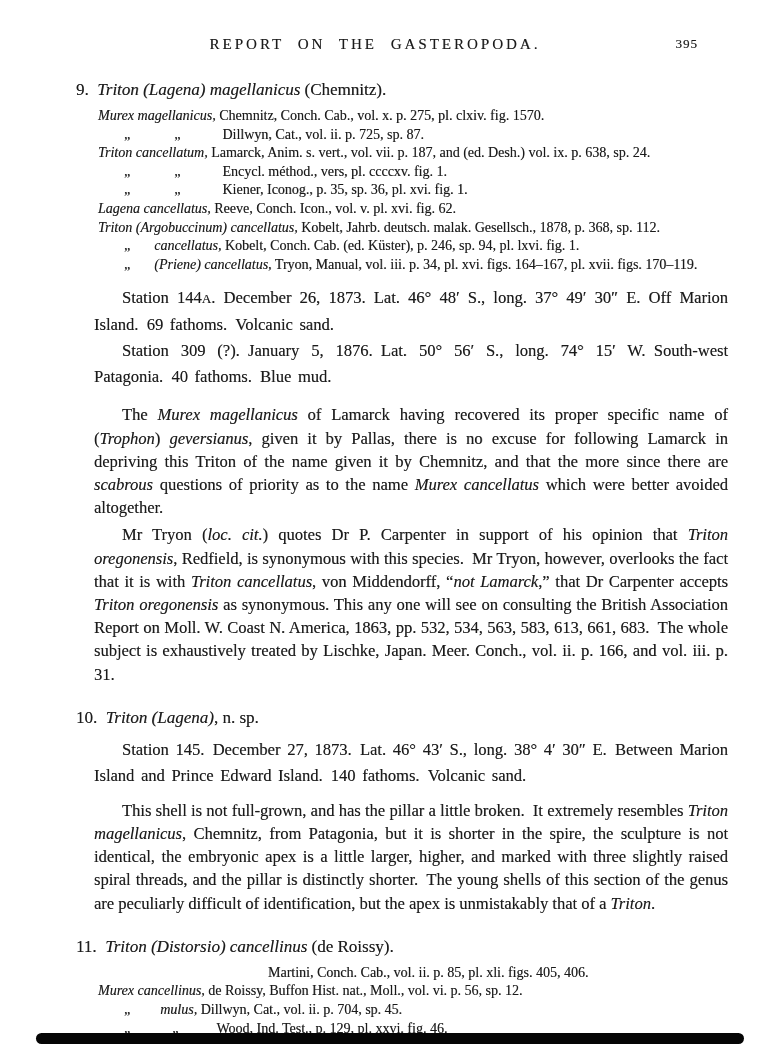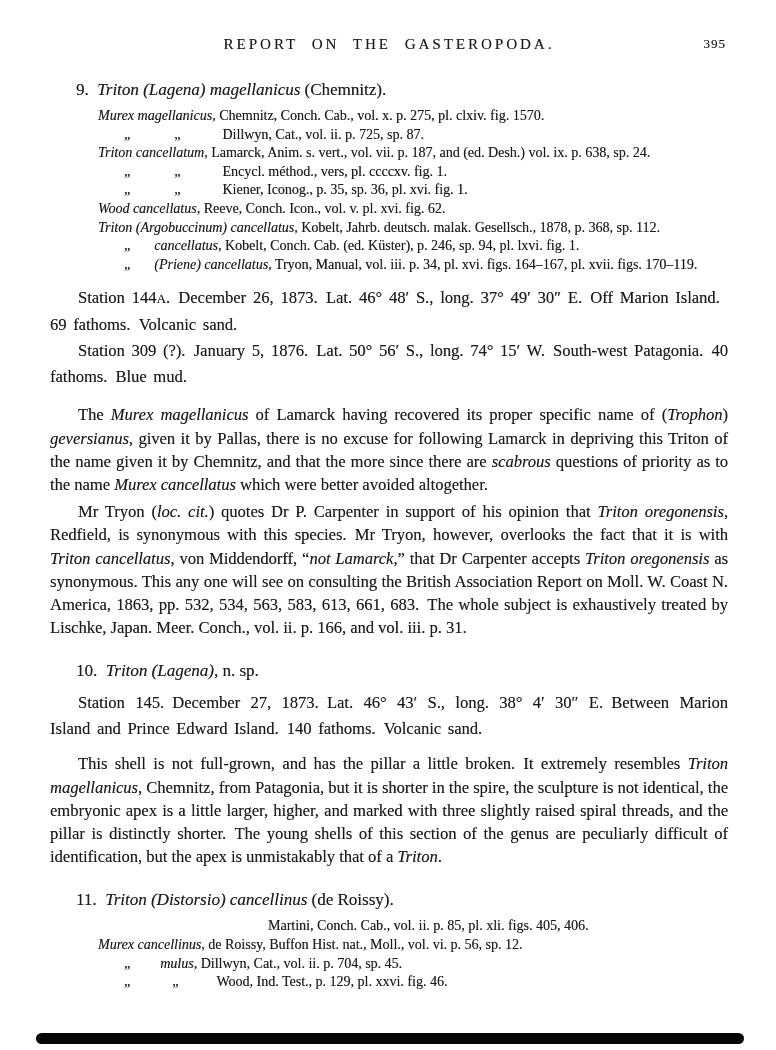--- a/index.html
+++ b/index.html
@@ -7,31 +7,31 @@
   .page{
     position:relative;
     width:776px;height:1050px;
     margin:0 auto;
     background:#ffffff;
     overflow:hidden;
     font-family:"Liberation Serif","DejaVu Serif",serif;
     color:#1b1b1b;
     text-shadow:0.3px 0 0 rgba(0,0,0,0.45);
   }
-  .header{position:relative;margin:36px 48px 0 50px;height:22px;}
+  .header{position:relative;margin:36px 76px 0 50px;height:22px;}
   .header .title{
     position:absolute;left:0;right:0;top:0;
     text-align:center;font-size:15px;letter-spacing:3px;word-spacing:7px;
   }
   .header .pagenum{position:absolute;right:2px;top:0;font-size:13px;letter-spacing:1px;}
   .content{margin:0 48px 0 50px;}
   .heading{font-size:17px;margin:22px 0 0 26px;}
   .synonymy{margin-top:7px;margin-left:48px;font-size:14px;line-height:18.6px;}
   .syn-line{white-space:nowrap;}
-  .para{font-size:16.5px;line-height:23.2px;text-align:justify;text-indent:28px;}
+  .para{font-size:16.5px;line-height:23.2px;text-align:justify;text-indent:28px;margin-left:44px;}
   .para.station{line-height:26px;margin-top:11px;word-spacing:2.5px;}
   .para.station + .para.station{margin-top:0;}
   .para.habitat{margin-top:8px;line-height:24px;}
   .para.discussion{margin-top:13px;}
   .para.tight{margin-top:4px;}
   .para.description{margin-top:10px;}
   .heading + .para.station{margin-top:9px;}
   .it{font-style:italic;}
   .sc{font-size:80%;}
   .artifact-bar{
@@ -48,21 +48,21 @@
     <div class="pagenum">395</div>
   </div>
   <div class="content">
       <div class="heading"><span>9. </span><span class="it">Triton (Lagena) magellanicus</span><span> (Chemnitz).</span></div>
       <div class="synonymy">
         <div class="syn-line"><span class="it">Murex magellanicus,</span><span> Chemnitz, Conch. Cab., vol. x. p. 275, pl. clxiv. fig. 1570.</span></div>
         <div class="syn-line"><span style="margin-left: 26px;">„</span><span style="margin-left: 44px;">„</span><span style="margin-left: 42px;">Dillwyn, Cat., vol. ii. p. 725, sp. 87.</span></div>
         <div class="syn-line"><span class="it">Triton cancellatum,</span><span> Lamarck, Anim. s. vert., vol. vii. p. 187, and (ed. Desh.) vol. ix. p. 638, sp. 24.</span></div>
         <div class="syn-line"><span style="margin-left: 26px;">„</span><span style="margin-left: 44px;">„</span><span style="margin-left: 42px;">Encycl. méthod., vers, pl. ccccxv. fig. 1.</span></div>
         <div class="syn-line"><span style="margin-left: 26px;">„</span><span style="margin-left: 44px;">„</span><span style="margin-left: 42px;">Kiener, Iconog., p. 35, sp. 36, pl. xvi. fig. 1.</span></div>
-        <div class="syn-line"><span class="it">Wood cancellatus,</span><span> Reeve, Conch. Icon., vol. v. pl. xvi. fig. 62.</span></div>
+        <div class="syn-line"><span class="it">Lagena cancellatus,</span><span> Reeve, Conch. Icon., vol. v. pl. xvi. fig. 62.</span></div>
         <div class="syn-line"><span class="it">Triton (Argobuccinum) cancellatus,</span><span> Kobelt, Jahrb. deutsch. malak. Gesellsch., 1878, p. 368, sp. 112.</span></div>
         <div class="syn-line"><span style="margin-left: 26px;">„</span><span class="it" style="margin-left: 24px;">cancellatus,</span><span> Kobelt, Conch. Cab. (ed. Küster), p. 246, sp. 94, pl. lxvi. fig. 1.</span></div>
         <div class="syn-line"><span style="margin-left: 26px;">„</span><span class="it" style="margin-left: 24px;">(Priene) cancellatus,</span><span> Tryon, Manual, vol. iii. p. 34, pl. xvi. figs. 164–167, pl. xvii. figs. 170–119.</span></div>
       </div>
       <div class="para station"><span>Station 144</span><span class="sc">A</span><span>. December 26, 1873. Lat. 46° 48′ S., long. 37° 49′ 30″ E. Off Marion Island. 69 fathoms. Volcanic sand.</span></div>
       <div class="para station"><span>Station 309 (?). January 5, 1876. Lat. 50° 56′ S., long. 74° 15′ W. South-west Patagonia. 40 fathoms. Blue mud.</span></div>
       <div class="para discussion"><span>The </span><span class="it">Murex magellanicus</span><span> of Lamarck having recovered its proper specific name of (</span><span class="it">Trophon</span><span>) </span><span class="it">geversianus</span><span>, given it by Pallas, there is no excuse for following Lamarck in depriving this Triton of the name given it by Chemnitz, and that the more since there are </span><span class="it">scabrous</span><span> questions of priority as to the name </span><span class="it">Murex cancellatus</span><span> which were better avoided altogether.</span></div>
       <div class="para discussion tight"><span>Mr Tryon (</span><span class="it">loc. cit.</span><span>) quotes Dr P. Carpenter in support of his opinion that </span><span class="it">Triton oregonensis</span><span>, Redfield, is synonymous with this species. Mr Tryon, however, overlooks the fact that it is with </span><span class="it">Triton cancellatus</span><span>, von Middendorff, “</span><span class="it">not Lamarck</span><span>,” that Dr Carpenter accepts </span><span class="it">Triton oregonensis</span><span> as synonymous. This any one will see on consulting the British Association Report on Moll. W. Coast N. America, 1863, pp. 532, 534, 563, 583, 613, 661, 683. The whole subject is exhaustively treated by Lischke, Japan. Meer. Conch., vol. ii. p. 166, and vol. iii. p. 31.</span></div>
       <div class="heading"><span>10. </span><span class="it">Triton (Lagena)</span><span>, n. sp.</span></div>
       <div class="para station"><span>Station 145. December 27, 1873. Lat. 46° 43′ S., long. 38° 4′ 30″ E. Between Marion Island and Prince Edward Island. 140 fathoms. Volcanic sand.</span></div>

